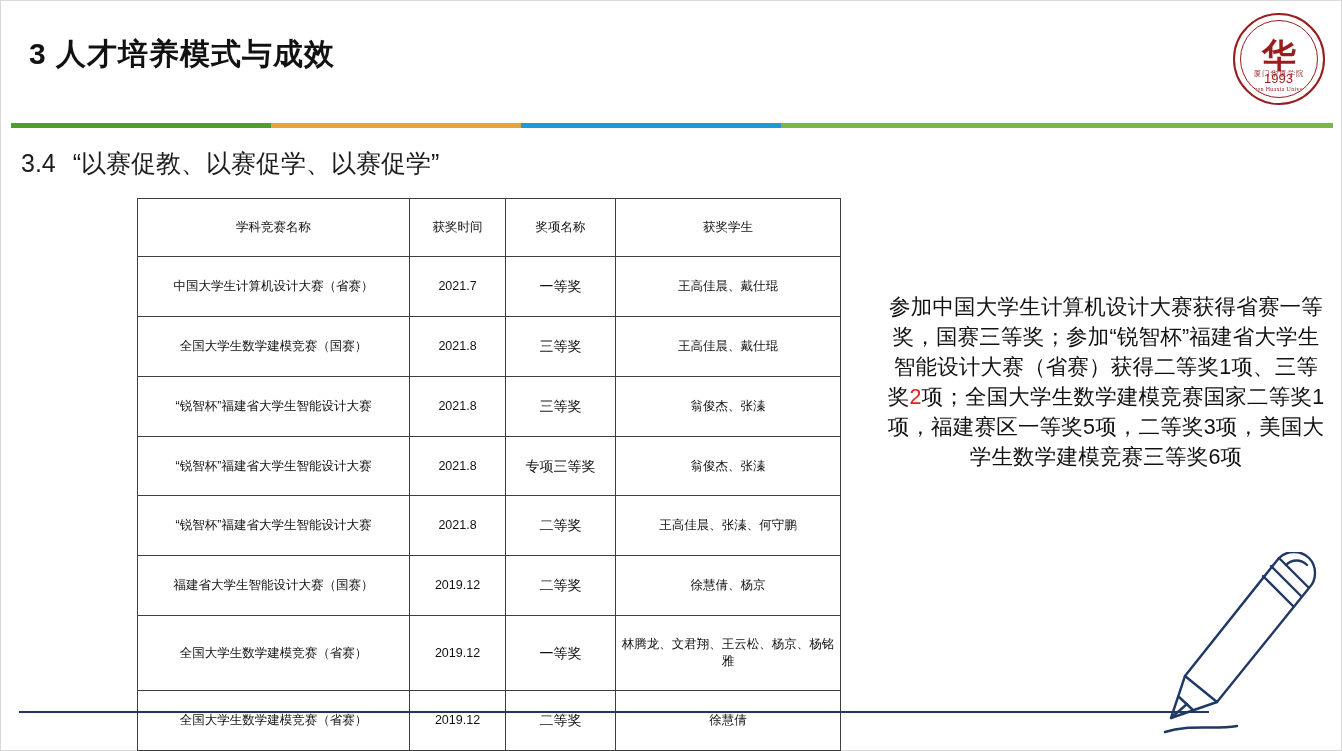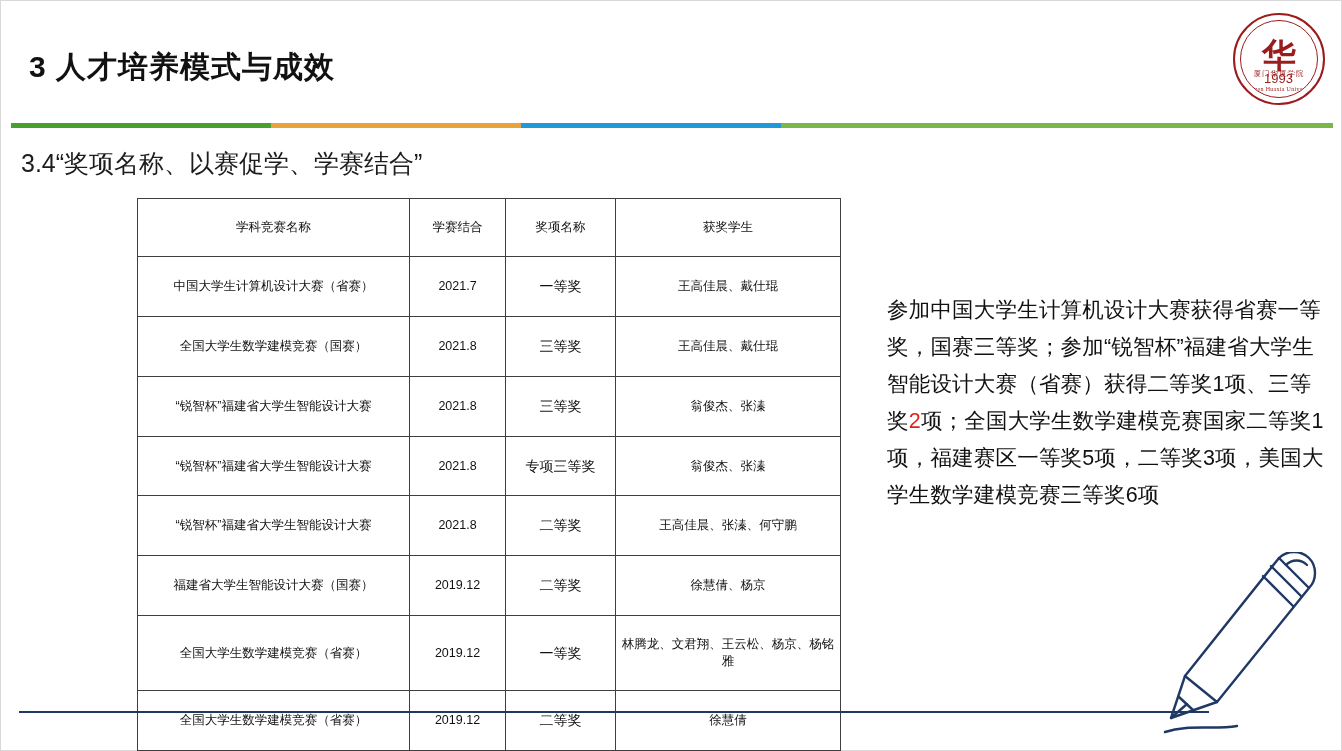--- a/index.html
+++ b/index.html
@@ -22,21 +22,20 @@
     left: 0; top: 0;
     width: 1342px; height: 118px;
   }
   .header-title {
     position: absolute;
     left: 28px; top: 33px;
     font-size: 30px;
     font-weight: bold;
     color: #111111;
     letter-spacing: 1px;
-    margin-top: 13px;
   }
 
   
   .logo {
     position: absolute;
     right: 18px; top: 12px;
     width: 92px; height: 92px;
     border-radius: 50%;
     border: 2px solid #9b1c1c;
     background: #ffffff;
@@ -94,21 +93,21 @@
   }
   .colorbar span { height: 100%; display: block; }
 
   
   .subtitle {
     position: absolute;
     left: 20px; top: 146px;
     font-size: 25px;
     color: #1c1c1c;
   }
-  .subtitle .num { margin-right: 0; }
+  .subtitle .num { margin-right: 17px; }
 
   
   .table-wrap {
     position: absolute;
     left: 136px; top: 197px;
     width: 703px;
   }
   table {
     width: 703px;
     border-collapse: collapse;
@@ -133,23 +132,24 @@
   tbody td.col-date, tbody td.col-award { font-size: 14px; }
   tbody td.col-date { font-family: Liberation Sans, sans-serif; font-size: 12.5px; }
   tbody tr.tall td { height: 43px; }
 
   
   .note {
     position: absolute;
     left: 886px; top: 291px;
     width: 438px;
     font-size: 21.5px;
-    line-height: 37px;
+    line-height: 30px;
     color: #111111;
     letter-spacing: 0.2px;
+    text-align: center;
   }
   .note .hl { color: #e2211c; }
 
   
   .bottom-line {
     position: absolute;
     left: 18px; bottom: 37px;
     width: 1190px; height: 2px;
     background: #1f3864;
   }
@@ -178,35 +178,35 @@
   </div>
 
   <div class="colorbar">
     <span style="width:260px;background:#4aa02c"></span>
     <span style="width:250px;background:#e8a33d"></span>
     <span style="width:260px;background:#1f9ad6"></span>
     <span style="width:552px;background:#7ab648"></span>
   </div>
 
   <div class="subtitle">
-    <span class="num">3.4</span><span>“奖项名称、以赛促学、学赛结合”</span>
+    <span class="num">3.4</span><span>“以赛促教、以赛促学、以赛促学”</span>
   </div>
 
   <div class="table-wrap">
     <table>
       <colgroup>
         <col class="c1">
           <col class="c2">
           <col class="c3">
           <col class="c4">
       </colgroup>
       <thead>
         <tr>
           <td>学科竞赛名称</td>
-          <td>学赛结合</td>
+          <td>获奖时间</td>
           <td>奖项名称</td>
           <td>获奖学生</td>
         </tr>
       </thead>
       <tbody>
         <tr>
           <td>中国大学生计算机设计大赛（省赛）</td>
           <td class="col-date">2021.7</td>
           <td class="col-award">一等奖</td>
           <td>王高佳晨、戴仕琨</td>

